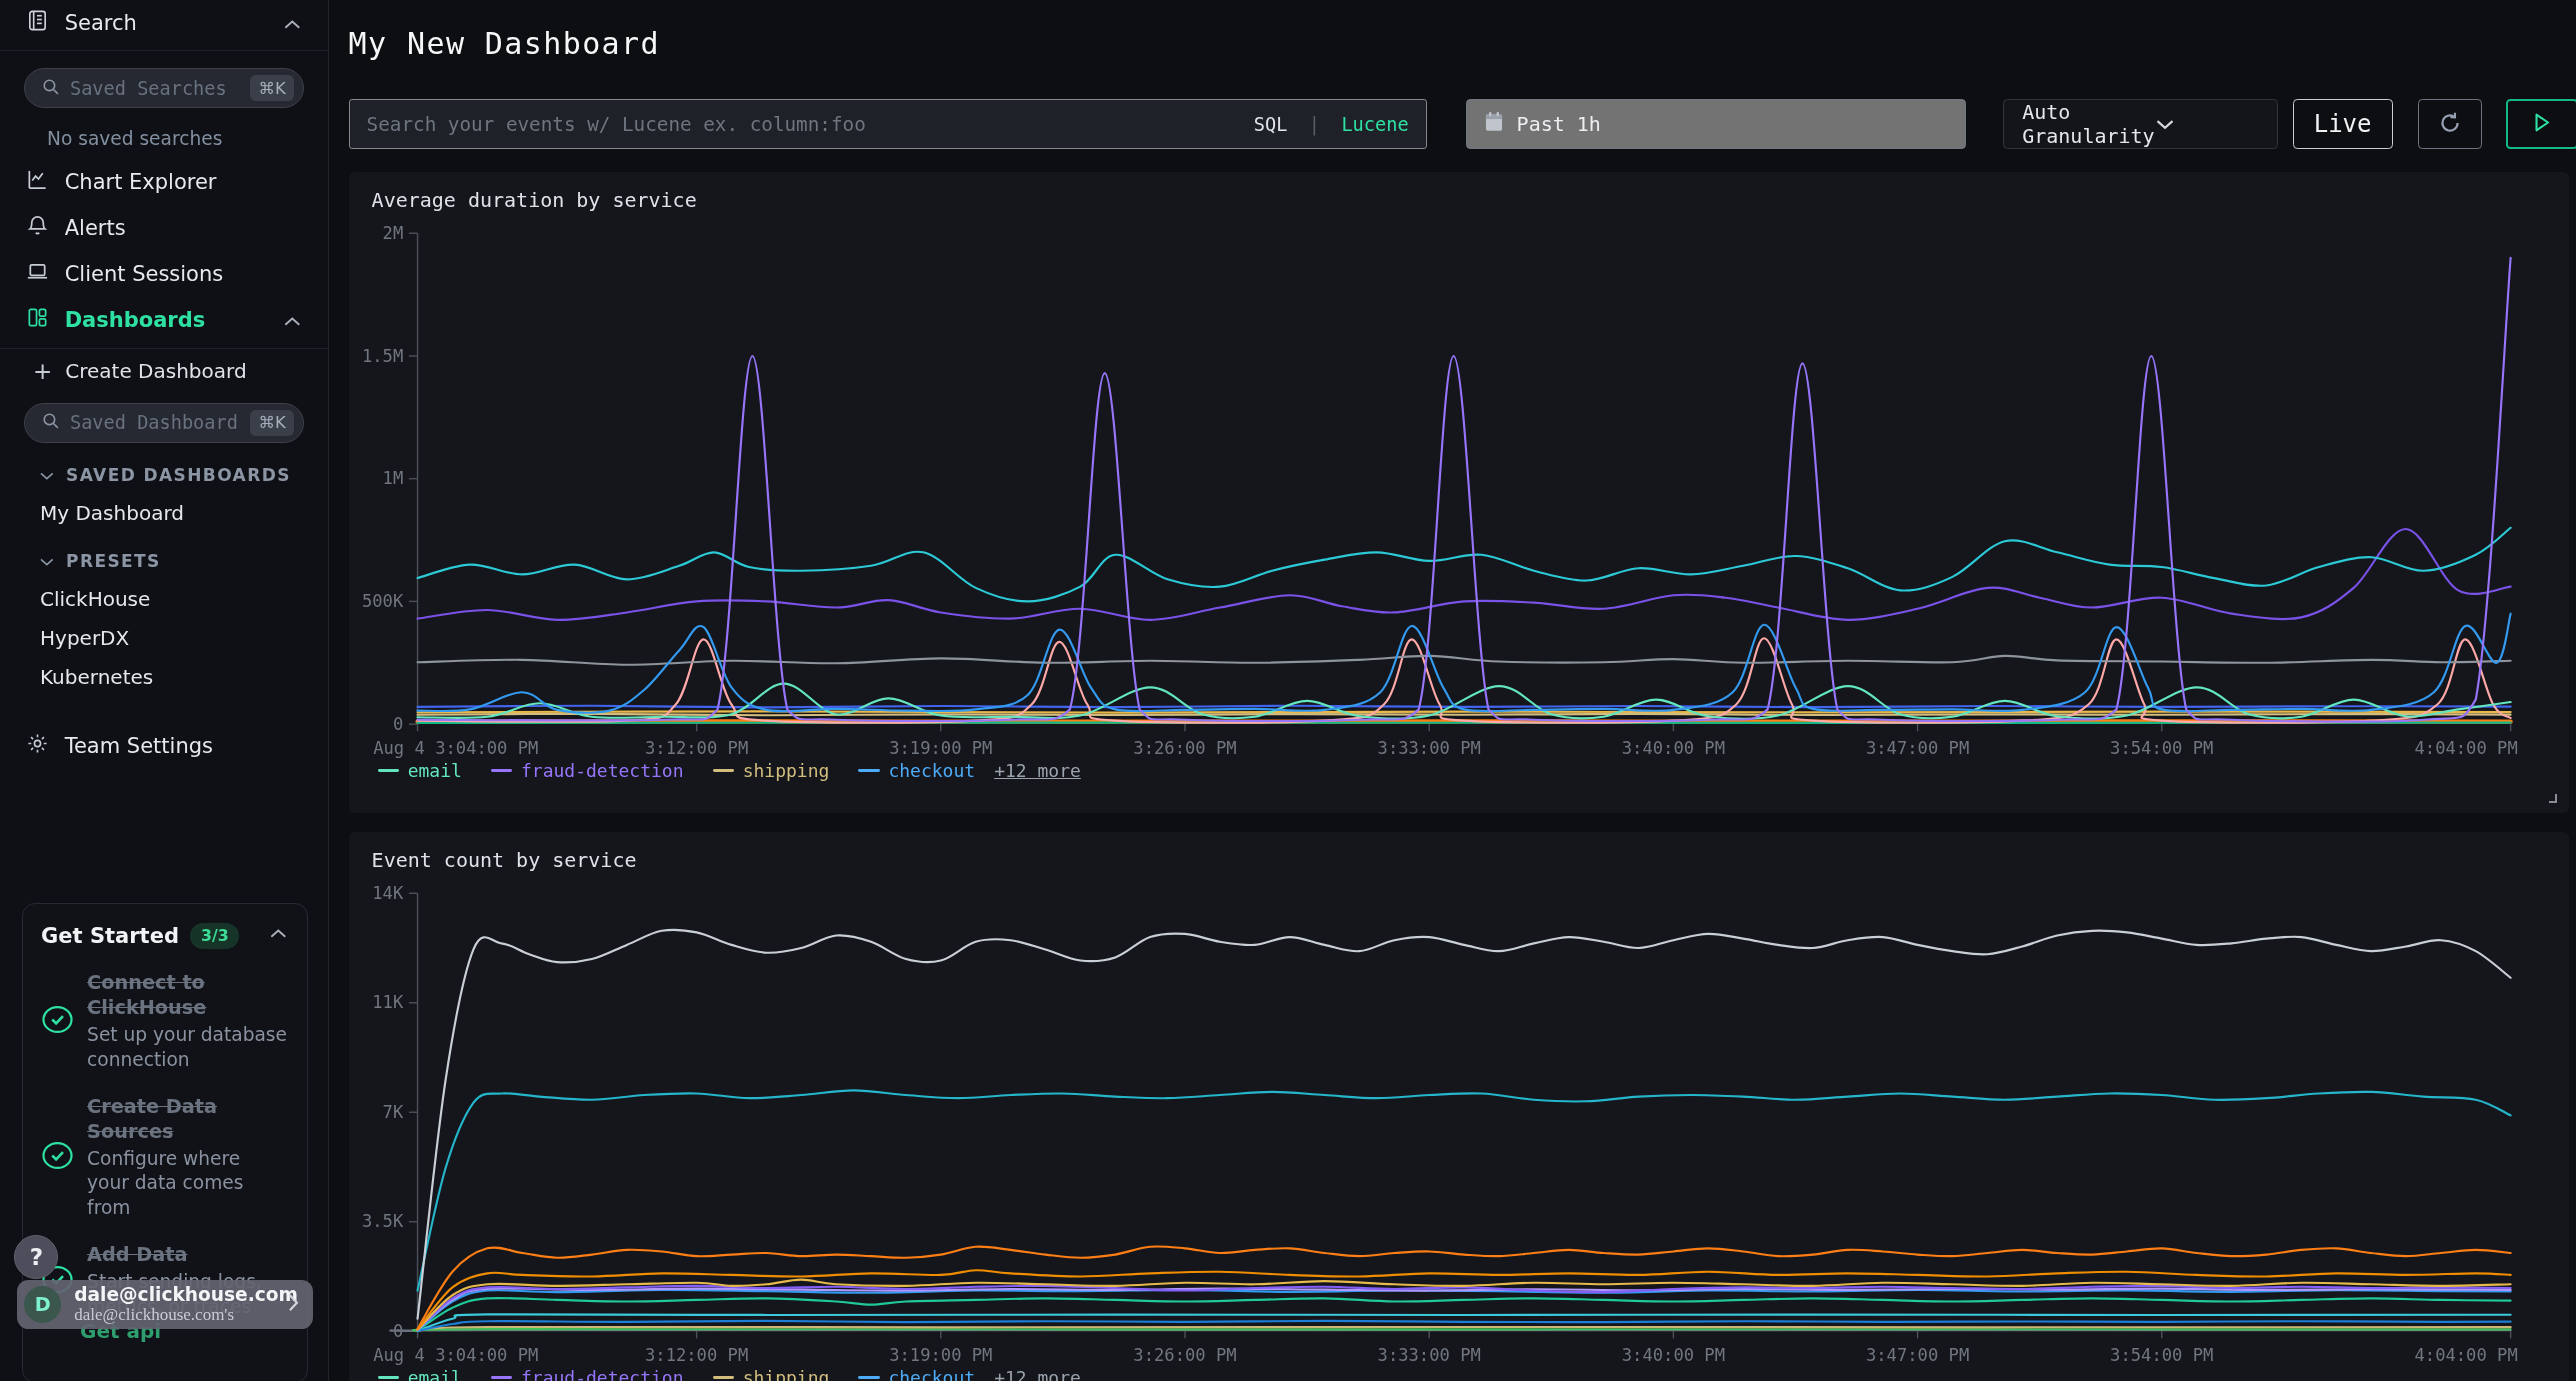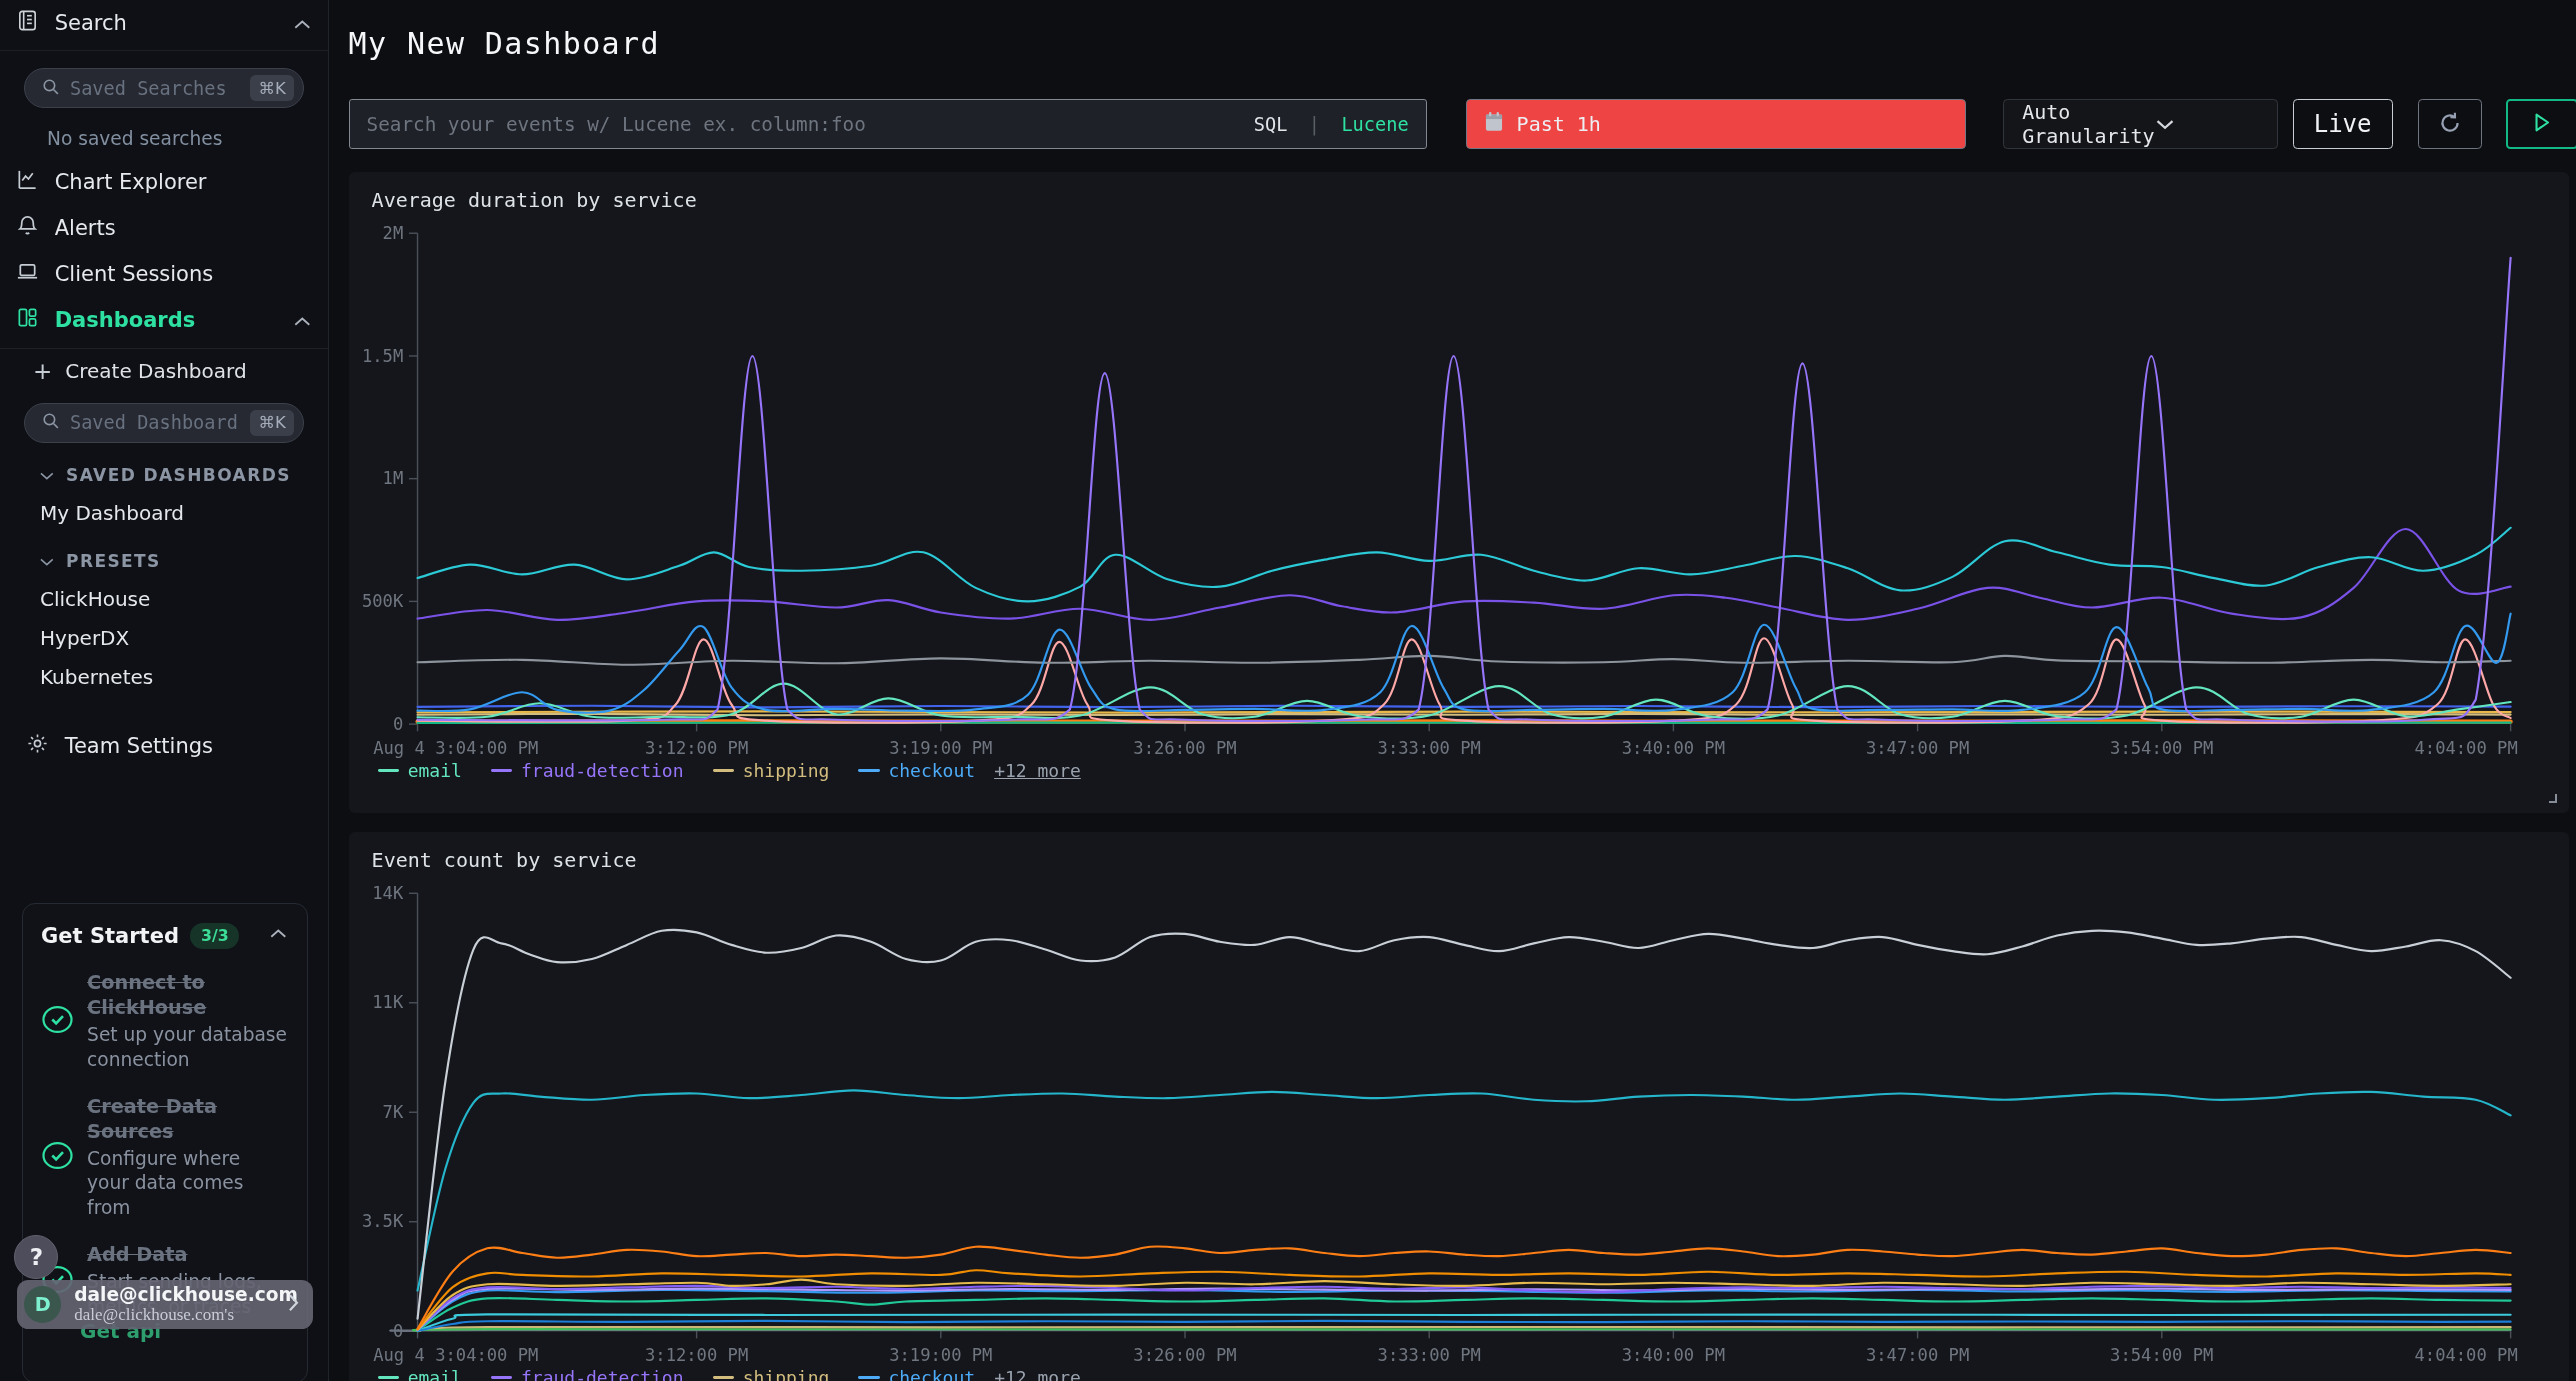--- a/index.html
+++ b/index.html
@@ -6,21 +6,21 @@
   html,body { width:2576px; height:1381px; overflow:hidden; background:#0c0e12;
               font-family:"DejaVu Sans", sans-serif; }
   .mono { font-family:"DejaVu Sans Mono", monospace; }
 
   
   .sidebar { position:absolute; left:0; top:0; width:329px; height:1381px;
              background:#0e1015; border-right:0.7px solid #20242b; z-index:2; }
   .logo-row { display:flex; align-items:center; gap:13px; padding:21.5px 24px 18.6px 24px; }
   .logo-name { font-family:"DejaVu Sans Mono", monospace; font-weight:bold; font-size:22px; color:#ffffff; flex:1; }
   .icon-btn { background:none; border:none; cursor:pointer; display:flex; align-items:center; }
-  .side-row { display:flex; align-items:center; gap:15.7px; padding:0 16px; height:46px;
+  .side-row { display:flex; align-items:center; gap:15.7px; padding:0 26px; height:46px;
               font-size:21px; color:#e6eaee; cursor:pointer; }
   .side-divider { border-top:0.7px solid #1d2127; margin:4.3px 0 0 0; }
   .pill { margin:17px 24px 0 24px; height:40px; border-radius:20px; background:#262932;
           border:0.7px solid #3b404a; display:flex; align-items:center; padding:0 8.6px 0 15.7px; gap:10px; }
   .pill input { flex:1; background:transparent; border:none; outline:none;
                 font-family:"DejaVu Sans Mono", monospace; font-size:18.6px; color:#c7ccd4; min-width:0; }
   .pill input::placeholder { color:#68717f; }
   .kbd { background:#3a3f49; border-radius:5.7px; padding:3.6px 8.6px; font-size:16.5px; color:#a6adbb; white-space:nowrap; }
   .muted-note { margin:20px 0 10px 47px; font-size:18.6px; color:#828fa0; }
   .nav-label { flex:1; }
@@ -64,21 +64,21 @@
                 font-size:30px; color:#f5f7f9; letter-spacing:1.4px; }
   .controls { position:absolute; left:18.6px; top:99px; height:50px; width:2211px; }
   .ctl { position:absolute; top:0; height:50px; display:flex; align-items:center; border-radius:4.3px; }
   .search-events { left:0; width:1078px; background:#1e2128; border:1.4px solid #83878f; border-radius:2.9px; padding:0 17px; gap:10px; }
   .search-events input { flex:1; background:transparent; border:none; outline:none;
                          font-family:"DejaVu Sans Mono", monospace; font-size:19.3px; color:#d4d8de; }
   .search-events input::placeholder { color:#6e757f; }
   .lang-sql { font-size:18.6px; color:#e2e5e9; }
   .lang-div { font-size:18.6px; color:#5a5f66; margin:0 11.4px; }
   .lang-lucene { font-size:18.6px; color:#2ee0a1; cursor:pointer; }
-  .time-range { left:1117px; width:500px; background:#ef4444; border:1.4px solid #717885; padding:0 17px; gap:13px; cursor:pointer; }
+  .time-range { left:1117px; width:500px; background:#737373; border:1.4px solid #717885; padding:0 17px; gap:13px; cursor:pointer; }
   .time-range span { font-size:20px; color:#eceef1; }
   .granularity { left:1654px; width:275px; background:#131519; border:1.4px solid #31353d; padding:0 18.6px; cursor:pointer; }
   .granularity span { flex:1; font-size:20px; color:#e4e7eb; }
   .live-btn { left:1944px; width:100px; border:1.4px solid #c9ced6; justify-content:center; cursor:pointer; background:transparent; }
   .live-btn span { font-size:24px; color:#f0f2f4; }
   .refresh-btn { left:2069px; width:64px; border:1.4px solid #6f7580; justify-content:center; cursor:pointer; background:transparent; }
   .play-btn { left:2157px; width:72px; border:2.1px solid #12b886; justify-content:center; cursor:pointer; background:transparent; }
 
   .panel { position:absolute; left:18.6px; width:2220px; background:#14161c; border-radius:5.7px; }
   .panel-1 { top:172px; height:641px; }

